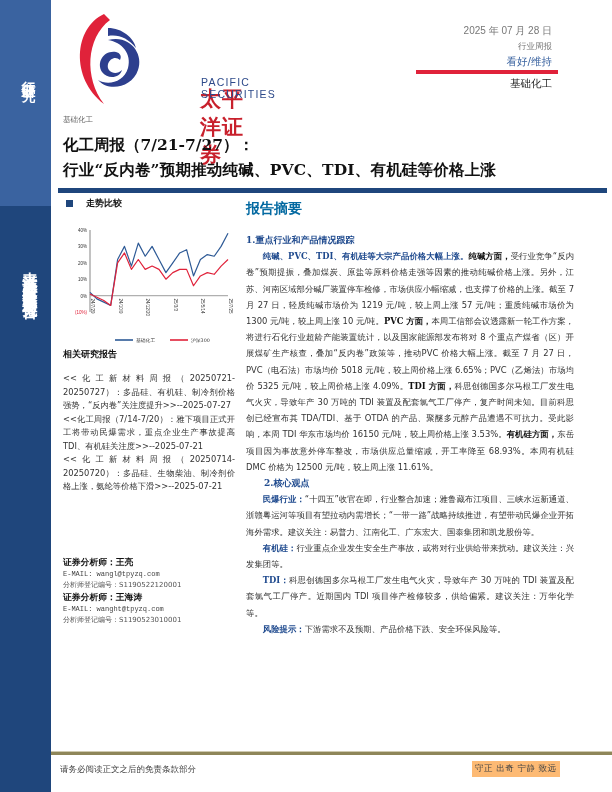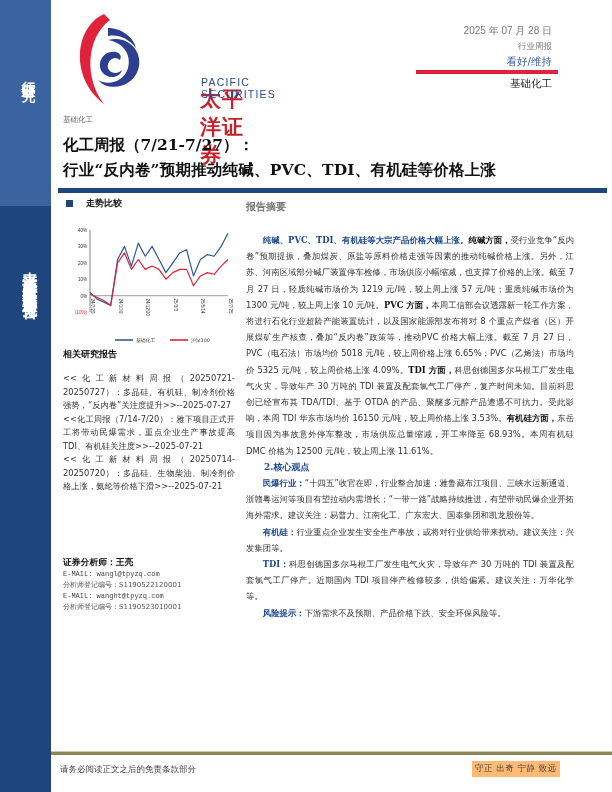--- a/index.html
+++ b/index.html
@@ -36,21 +36,21 @@
   .chart-box { position:absolute; left:60px; top:222px; width:176px; height:125px; }
   .related-title { position:absolute; left:63px; top:348px; font-family:"DejaVu Serif", serif; font-weight:bold; font-size:9px; color:#111; }
   .related-list { position:absolute; left:63px; top:372px; width:172px; font-size:8.3px; line-height:13.5px; color:#333; text-align:justify; }
   .related-list div { margin-bottom:0; }
   .analyst { position:absolute; left:63px; width:175px; }
   .analyst .name { font-family:"DejaVu Serif", serif; font-weight:bold; font-size:8.8px; color:#111; line-height:13px; }
   .analyst .email, .analyst .cert { font-size:7px; color:#444; line-height:11px; font-family:"Liberation Mono", monospace; }
   .analyst .cert { font-family:"DejaVu Sans", sans-serif; color:#555; }
 
   
-  .summary-title { position:absolute; left:246px; top:200px; font-family:"DejaVu Serif", serif; font-weight:bold; font-size:10px; color:#737373; }
+  .summary-title { position:absolute; left:246px; top:200px; font-family:"DejaVu Serif", serif; font-weight:bold; font-size:14px; color:#0369a1; }
   .body-col { position:absolute; left:246px; top:232px; width:328px; font-size:8.4px; line-height:16.2px; color:#333; text-align:justify; }
   .h-blue { color:#1f4a8e; font-weight:bold; font-family:"DejaVu Serif", serif; }
   .h1 { font-size:9px; }
   .lead { text-indent:2em; }
   .bold-b { font-weight:bold; color:#111; font-family:"DejaVu Serif", serif; }
   .para { text-indent:2em; }
 
   
   .footer-line { position:absolute; left:51px; top:752px; width:561px; height:3px; background:#8e8659; }
   .footer-line2 { position:absolute; left:51px; top:751px; width:561px; height:1px; background:#cfcab0; }
@@ -121,27 +121,29 @@
   <div>&lt;&lt;化工周报（7/14-7/20）：雅下项目正式开工将带动民爆需求，重点企业生产事故提高 TDI、有机硅关注度&gt;&gt;--2025-07-21</div>
   <div>&lt;&lt;化工新材料周报（20250714-20250720）：多晶硅、生物柴油、制冷剂价格上涨，氨纶等价格下滑&gt;&gt;--2025-07-21</div>
 </div>
 
 <div class="analyst" style="top:556px;">
   <div class="name">证券分析师：王亮</div>
   <div class="email">E-MAIL: wangl@tpyzq.com</div>
   <div class="cert">分析师登记编号：S1190522120001</div>
 </div>
 <div class="analyst" style="top:591px;">
+  <div class="name">证券分析师：王海涛</div>
   <div class="email">E-MAIL: wanght@tpyzq.com</div>
   <div class="cert">分析师登记编号：S1190523010001</div>
 </div>
 
 <div class="summary-title">报告摘要</div>
 
 <div class="body-col">
+  <div class="h-blue h1">1.重点行业和产品情况跟踪</div>
   <div class="lead">
     <span class="h-blue">纯碱、PVC、TDI、有机硅等大宗产品价格大幅上涨。</span><span class="bold-b">纯碱方面，</span><span>受行业竞争“反内卷”预期提振，叠加煤炭、原盐等原料价格走强等因素的推动纯碱价格上涨。另外，江苏、河南区域部分碱厂装置停车检修，市场供应小幅缩减，也支撑了价格的上涨。截至 7 月 27 日，轻质纯碱市场价为 1219 元/吨，较上周上涨 57 元/吨；重质纯碱市场价为 1300 元/吨，较上周上涨 10 元/吨。</span><span class="bold-b">PVC 方面，</span><span>本周工信部会议透露新一轮工作方案，将进行石化行业超龄产能装置统计，以及国家能源部发布将对 8 个重点产煤省（区）开展煤矿生产核查，叠加“反内卷”政策等，推动PVC 价格大幅上涨。截至 7 月 27 日，PVC（电石法）市场均价 5018 元/吨，较上周价格上涨 6.65%；PVC（乙烯法）市场均价 5325 元/吨，较上周价格上涨 4.09%。</span><span class="bold-b">TDI 方面，</span><span>科思创德国多尔马根工厂发生电气火灾，导致年产 30 万吨的 TDI 装置及配套氯气工厂停产，复产时间未知。目前科思创已经宣布其 TDA/TDI、基于 OTDA 的产品、聚醚多元醇产品遭遇不可抗力。受此影响，本周 TDI 华东市场均价 16150 元/吨，较上周价格上涨 3.53%。</span><span class="bold-b">有机硅方面，</span><span>东岳项目因为事故意外停车整改，市场供应总量缩减，开工率降至 68.93%。本周有机硅 DMC 价格为 12500 元/吨，较上周上涨 11.61%。</span>
   </div>
   <div class="h-blue h1 lead">2.核心观点</div>
   <div class="para"><span class="h-blue">民爆行业：</span><span>“十四五”收官在即，行业整合加速；雅鲁藏布江项目、三峡水运新通道、浙赣粤运河等项目有望拉动内需增长；“一带一路”战略持续推进，有望带动民爆企业开拓海外需求。建议关注：易普力、江南化工、广东宏大、国泰集团和凯龙股份等。</span></div>
   <div class="para"><span class="h-blue">有机硅：</span><span>行业重点企业发生安全生产事故，或将对行业供给带来扰动。建议关注：兴发集团等。</span></div>
   <div class="para"><span class="h-blue">TDI：</span><span>科思创德国多尔马根工厂发生电气火灾，导致年产 30 万吨的 TDI 装置及配套氯气工厂停产。近期国内 TDI 项目停产检修较多，供给偏紧。建议关注：万华化学等。</span></div>
   <div class="para"><span class="h-blue">风险提示：</span><span>下游需求不及预期、产品价格下跌、安全环保风险等。</span></div>
 </div>
 

